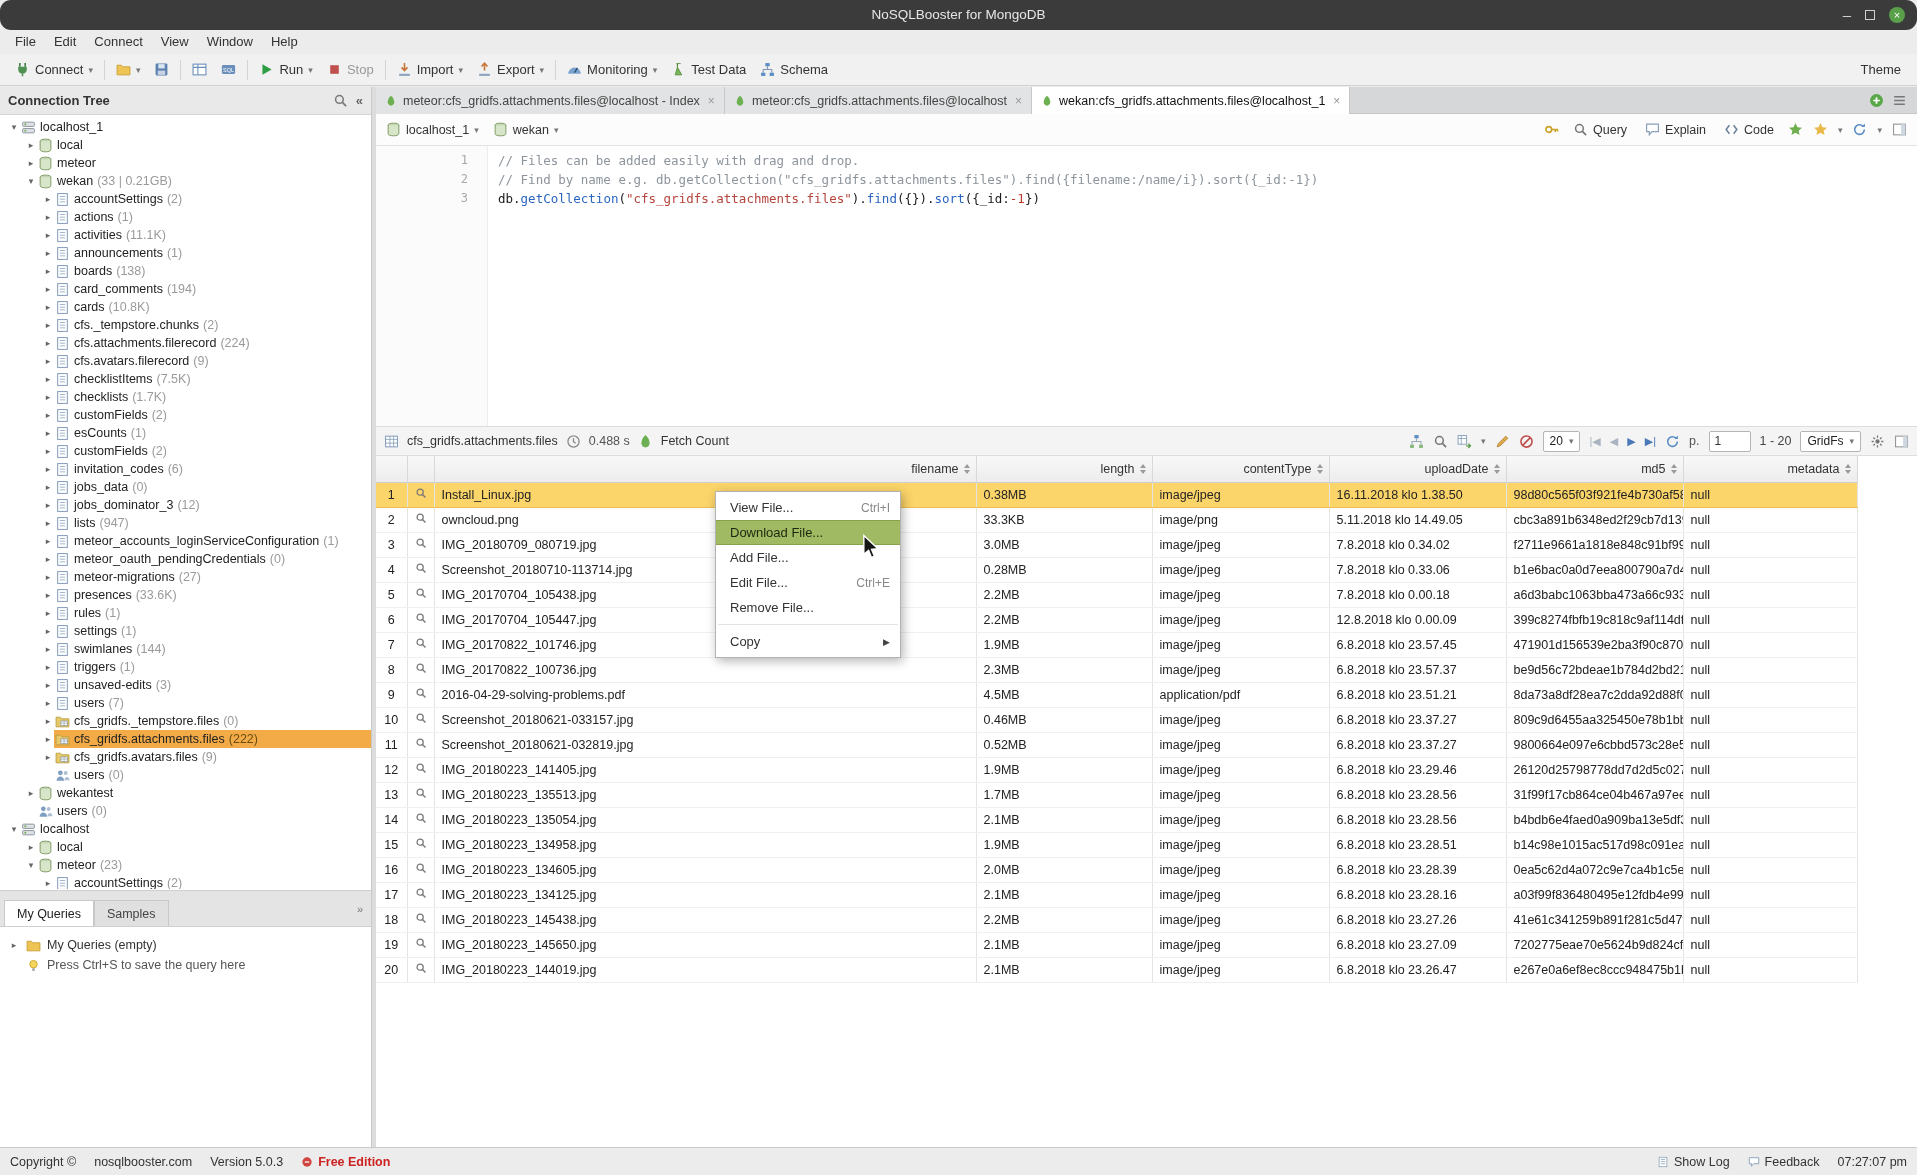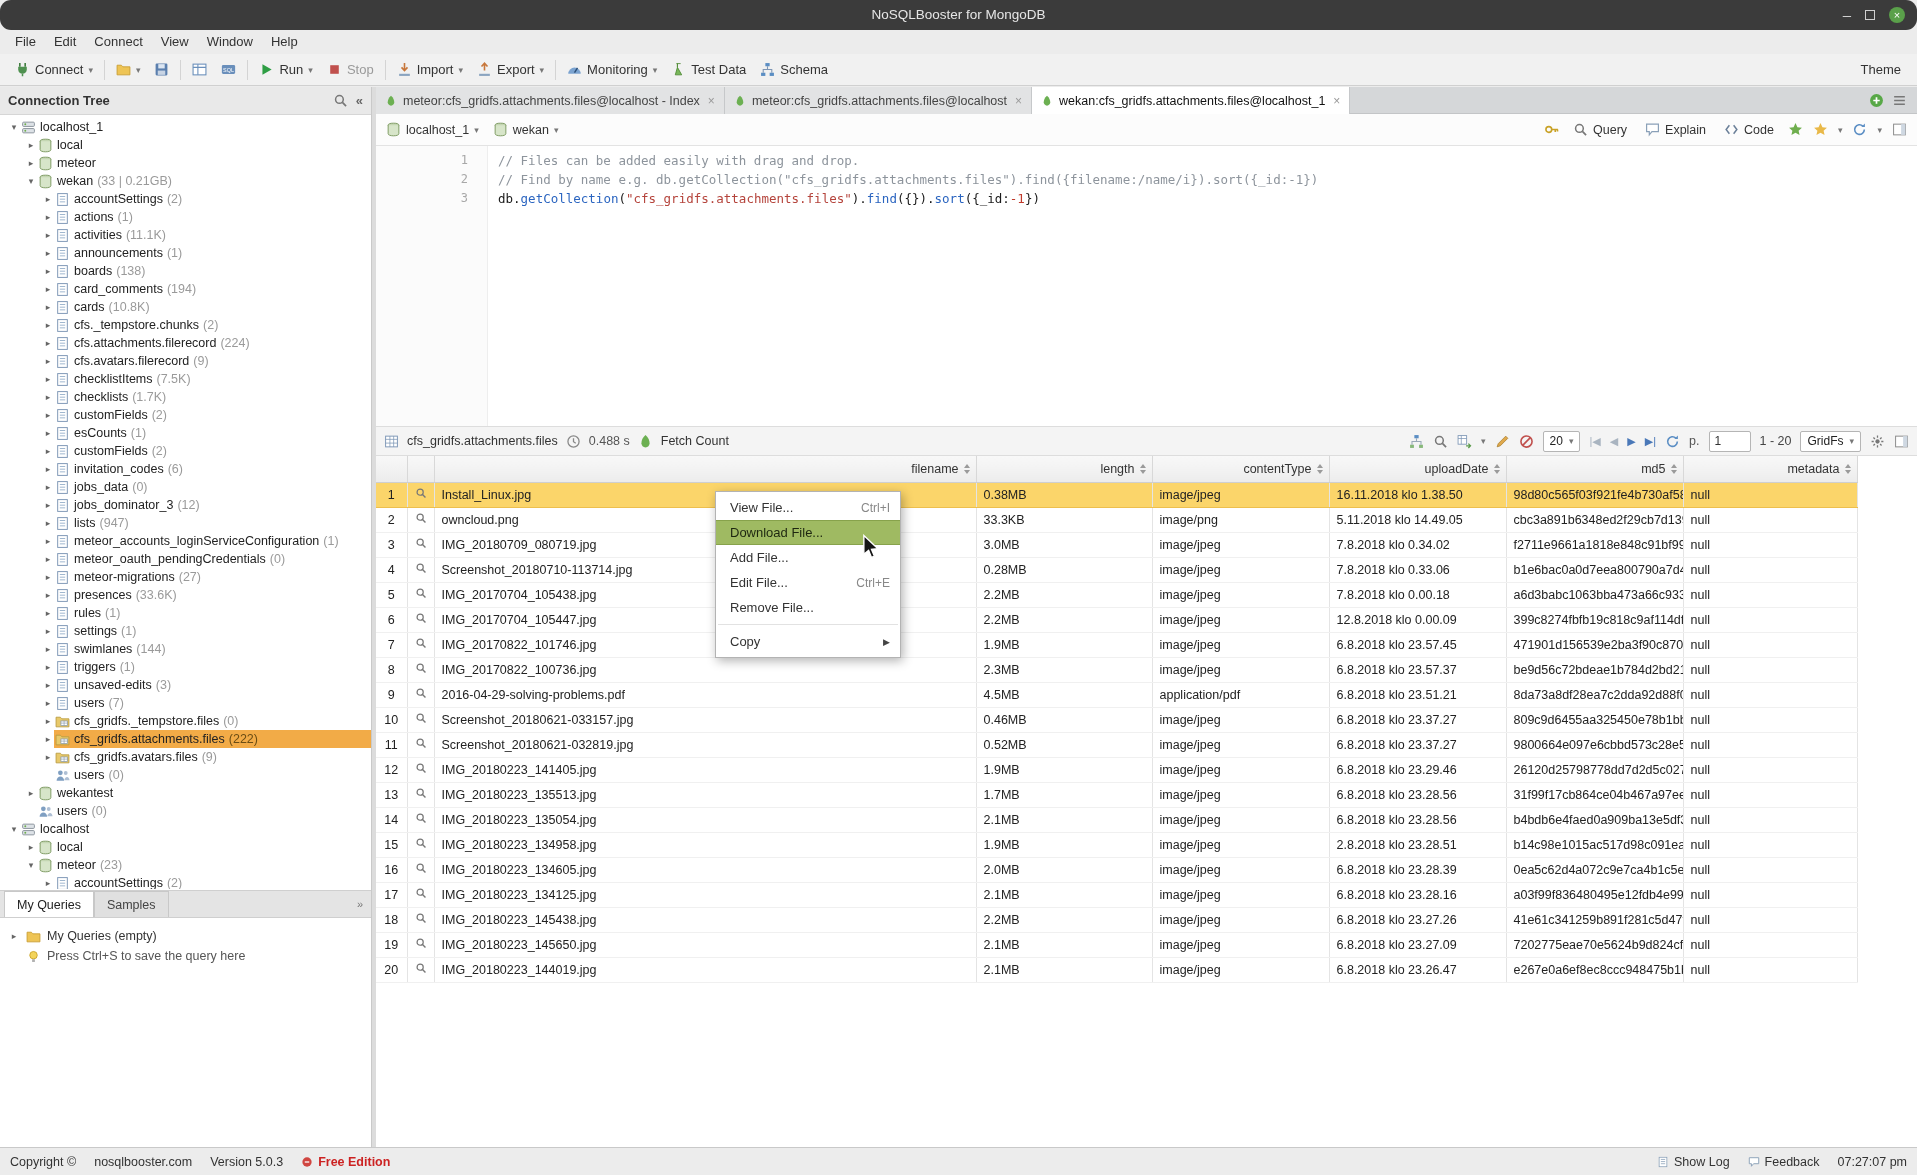--- a/index.html
+++ b/index.html
@@ -38,21 +38,21 @@
   .tree { position:absolute; top:29px; bottom:258px; left:0; right:0; overflow:hidden; font-size:12.5px; padding-top:2px; }
   .trw { display:flex; align-items:center; height:18px; white-space:nowrap; }
   .arr { width:12px; flex:none; font-size:9px; color:#666; text-align:center; }
   .tsel { display:flex; align-items:center; gap:4px; flex:1; height:18px; padding:0 4px 0 1px; overflow:hidden; }
   .tsel.sel { background:#f2ab47; }
   .tlabel { color:#222; }
   .tcount { color:#9a9a9a; }
   .tsel.sel .tcount { color:#6b4d14; }
 
   .queries { position:absolute; bottom:0; left:0; right:0; height:257px; background:#fff; border-top:1px solid #cfcfcf; }
-  .qtabs { height:27px; background:#e4e4e4; border-bottom:1px solid #cfcfcf; display:flex; padding-left:4px; }
+  .qtabs { height:36px; background:#e4e4e4; border-bottom:1px solid #cfcfcf; display:flex; align-items:flex-end; padding-left:4px; }
   .qtab { height:26px; display:flex; align-items:center; padding:0 12px; font-size:12.5px; color:#444; background:#e0e0e0; border:1px solid #c8c8c8; border-bottom:none; }
   .qtab.active { background:#fff; color:#222; }
   .qtabs .qt-more { margin-left:auto; margin-right:8px; align-self:center; color:#777; font-size:11px; }
   .qbody { padding:8px 8px; font-size:12.5px; }
   .qline { display:flex; align-items:center; gap:6px; height:20px; color:#333; }
   .qline.hint { color:#555; }
 
   
   .splitter { position:absolute; top:87px; bottom:28px; left:372px; width:4px; background:#dcdcdc; }
   .content { position:absolute; top:87px; bottom:28px; left:376px; right:0; display:flex; flex-direction:column; background:#fff; }
@@ -1355,21 +1355,21 @@
               <td class="c-num">15</td>
               <td class="c-icn"><span class="ic sm">
                   <svg viewBox="0 0 14 14">
                     <circle cx="6" cy="6" r="3.6" fill="none" stroke="#777" stroke-width="1.4"></circle>
                     <path d="M8.8 8.8l3.4 3.4" stroke="#777" stroke-width="1.6"></path>
                   </svg>
                 </span></td>
               <td>IMG_20180223_134958.jpg</td>
               <td>1.9MB</td>
               <td>image/jpeg</td>
-              <td>2.8.2018 klo 23.28.51</td>
+              <td>6.8.2018 klo 23.28.51</td>
               <td>b14c98e1015ac517d98c091ead4</td>
               <td>null</td>
             </tr>
             <tr class="">
               <td class="c-num">16</td>
               <td class="c-icn"><span class="ic sm">
                   <svg viewBox="0 0 14 14">
                     <circle cx="6" cy="6" r="3.6" fill="none" stroke="#777" stroke-width="1.4"></circle>
                     <path d="M8.8 8.8l3.4 3.4" stroke="#777" stroke-width="1.6"></path>
                   </svg>

